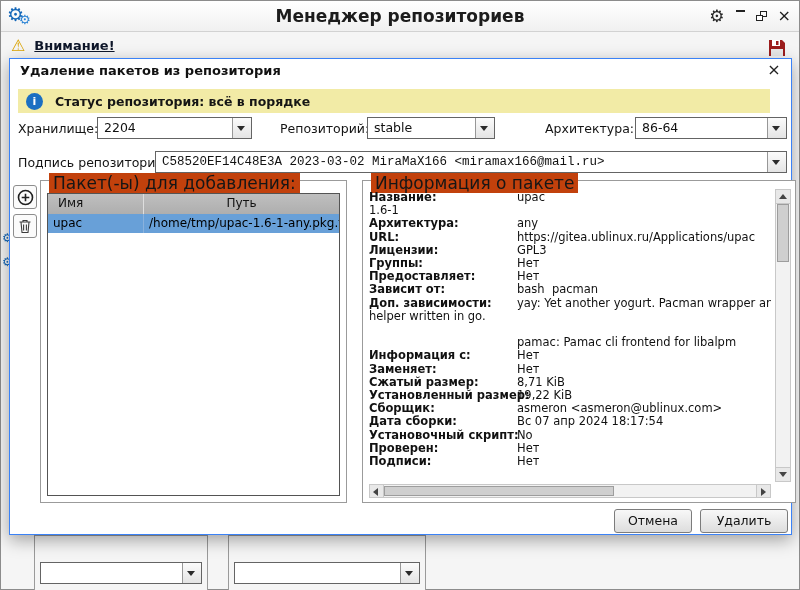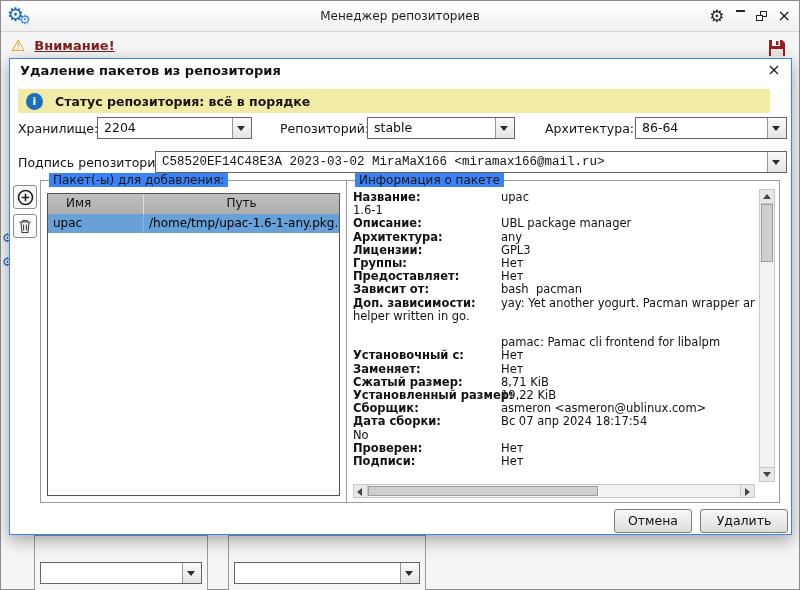--- a/index.html
+++ b/index.html
@@ -10,33 +10,33 @@
   }
   .screen { position:absolute; inset:0; background:#f5f5f5; border:1px solid #8c8c8c; box-sizing:border-box; }
 
   
   .titlebar { position:absolute; top:0; left:0; right:0; height:30px;
     background:linear-gradient(#ffffff,#f0f0f0); border-bottom:1px solid #d2d2d2; }
   .app-icon { position:absolute; left:6px; top:1px; width:32px; height:28px; }
   .app-gear-big { position:absolute; left:0; top:1px; font-size:19px; color:#1467b8; }
   .app-gear-small { position:absolute; left:12px; top:10px; font-size:13px; color:#2d84d4; }
   .win-title { position:absolute; left:0; right:0; top:0; height:30px; line-height:30px;
-    text-align:center; font-weight:normal; font-size:12px; color:#1c1c1c; }
+    text-align:center; font-weight:bold; font-size:17px; color:#1c1c1c; }
   .win-controls { position:absolute; right:8px; top:0; height:30px; display:flex; align-items:center; gap:11px; }
   .settings-gear { font-size:17px; color:#262626; cursor:default; }
   .minimize-glyph { display:inline-block; width:9px; height:2px; background:#222; position:relative; top:-5px; }
   .maxbox { position:relative; display:inline-block; width:11px; height:10px; }
   .maxbox-back { position:absolute; right:0; top:0; width:7px; height:6px; border:1px solid #222; box-sizing:border-box; }
   .maxbox-front { position:absolute; left:0; bottom:0; width:7px; height:6px; border:1px solid #222; background:#fff; box-sizing:border-box; }
   .close-glyph { font-size:16px; color:#1d1d1d; line-height:16px; }
 
   
   .warnbar { position:absolute; top:31px; left:0; right:0; height:27px; display:flex; align-items:center; background:#f5f5f5; }
   .warn-icon { margin-left:10px; color:#dba300; font-size:16px; line-height:16px; }
-  .warn-text { margin-left:9px; font-weight:bold; font-size:13px; color:#7f1d1d; text-decoration:underline; }
+  .warn-text { margin-left:9px; font-weight:bold; font-size:13px; color:#0f172a; text-decoration:underline; }
   .save-icon { position:absolute; right:12px; top:37px; }
   .left-sliver { position:absolute; left:1px; top:228px; width:9px; height:60px; overflow:hidden; }
   .sliver-gear { position:absolute; left:0; font-size:12px; color:#1467b8; }
   .sliver-gear.g1 { top:2px; } .sliver-gear.g2 { top:26px; }
 
   .bg-group { position:absolute; border:1px solid #9a9a9a; background:#f5f5f5; box-sizing:border-box; }
   .bg-group1 { left:33px; top:534px; width:174px; height:70px; }
   .bg-group2 { left:227px; top:534px; width:198px; height:70px; }
   .bg-combo { position:absolute; left:5px; right:5px; top:26px; height:22px; background:#fff;
     border:1px solid #6e6e6e; box-sizing:border-box; }
@@ -55,46 +55,46 @@
   .status-text { margin-left:12px; font-weight:bold; font-size:12.5px; color:#151515; }
 
   .fld-label { position:absolute; font-size:12.5px; color:#141414; }
   .lbl-storage { left:8px; top:62px; }
   .lbl-repo { left:270px; top:62px; }
   .lbl-arch { left:535px; top:62px; }
   .lbl-sign { left:8px; top:96px; }
 
   .combo { position:absolute; height:22px; background:#fff; border:1px solid #646464; box-sizing:border-box; }
   .combo-storage { left:87px; top:58px; width:155px; }
-  .combo-repo { left:357px; top:58px; width:148px; }
+  .combo-repo { left:357px; top:58px; width:128px; }
   .combo-arch { left:625px; top:58px; width:152px; }
   .combo-sign { left:145px; top:92px; width:632px;font-family:Liberation Mono, monospace; }
   .combo .val { position:absolute; left:6px; right:20px; top:0; height:20px; line-height:20px;
     font-size:12.5px; white-space:nowrap; overflow:hidden; color:#111; }
   .combo .drop { position:absolute; right:0; top:0; bottom:0; width:18px;
     background:linear-gradient(#fbfbfb,#e4e4e4); border-left:1px solid #979797; }
   .combo .drop::after { content:""; position:absolute; left:4px; top:8px;
     border-left:4px solid transparent; border-right:4px solid transparent; border-top:5px solid #2b2b2b; }
 
   
   .tool-btn { position:absolute; left:3px; width:24px; height:24px; border:1px solid #8d8d8d;
     border-radius:3px; background:#fbfbfb; box-sizing:border-box; display:flex; align-items:center; justify-content:center; }
   .tool-add { top:126px; } .tool-trash { top:155px; }
 
   
   .groupbox { position:absolute; border:1px solid #9b9b9b; box-sizing:border-box; background:#fff; }
   .group-pkgs { left:30px; top:121px; width:307px; height:323px; }
-  .group-info { left:336px; top:121px; width:434px; height:323px; }
-  .legend { position:absolute; top:-8px; left:8px; background:#3b82f6; padding:0 4px; font-size:12px; color:#161616; white-space:nowrap; }
+  .group-info { left:352px; top:121px; width:434px; height:323px; }
+  .legend { position:absolute; top:-8px; left:8px; background:#c2410c; padding:0 4px; font-size:17px; color:#161616; white-space:nowrap; }
 
   
   .pkg-table { position:absolute; left:6px; right:6px; top:12px; bottom:6px; border:1px solid #545454;
     background:#fff; overflow:hidden; }
   .pkg-header { display:flex; height:20px; background:linear-gradient(#bfbfbf,#aeaeae); font-size:12px; color:#111; }
-  .pkg-header .col-name { width:96px; padding:2px 18px; box-sizing:border-box; border-right:1px solid #dedede; }
+  .pkg-header .col-name { width:96px; padding:2px 10px; box-sizing:border-box; border-right:1px solid #dedede; }
   .pkg-header .col-path { flex:1; padding:2px 5px;text-align:center; }
   .pkg-row { display:flex; height:19px; font-size:12px; color:#000; }
   .pkg-row.selected { background:#68a0d8; }
   .pkg-row .cell { padding:2px 5px; box-sizing:border-box; white-space:nowrap; overflow:hidden; }
   .pkg-row .cell.name { width:96px; border-right:1px solid #8ab2dd; }
   .pkg-row .cell.path { flex:1; }
 
   
   .info-view { position:absolute; left:6px; top:10px; right:24px; bottom:20px; overflow:hidden;
     font-size:11.5px; color:#111; }
@@ -243,28 +243,28 @@
       <span class="legend">Информация о пакете</span>
       <div class="info-view">
           <div class="info-row">
             <div class="info-label">Название:</div>
             <div class="info-value">upac</div>
           </div>
           <div class="info-row">
             <div class="info-value">1.6-1</div>
           </div>
           <div class="info-row">
-            <div class="info-label">Описание:</div>
-            <div class="info-value">UBL package manager</div>
-          </div>
-          <div class="info-row">
             <div class="info-label">Архитектура:</div>
             <div class="info-value">any</div>
           </div>
           <div class="info-row">
+            <div class="info-label">URL:</div>
+            <div class="info-value">https://gitea.ublinux.ru/Applications/upac</div>
+          </div>
+          <div class="info-row">
             <div class="info-label">Лицензии:</div>
             <div class="info-value">GPL3</div>
           </div>
           <div class="info-row">
             <div class="info-label">Группы:</div>
             <div class="info-value">Нет</div>
           </div>
           <div class="info-row">
             <div class="info-label">Предоставляет:</div>
             <div class="info-value">Нет</div>
@@ -277,21 +277,21 @@
             <div class="info-label">Доп. зависимости:</div>
             <div class="info-value">yay: Yet another yogurt. Pacman wrapper and AUR</div>
           </div>
           <div class="info-cont">helper written in go.</div>
           <div class="info-spacer"></div>
           <div class="info-row">
             <div class="info-label"></div>
             <div class="info-value">pamac: Pamac cli frontend for libalpm</div>
           </div>
           <div class="info-row">
-            <div class="info-label">Установочный с:</div>
+            <div class="info-label">Информация с:</div>
             <div class="info-value">Нет</div>
           </div>
           <div class="info-row">
             <div class="info-label">Заменяет:</div>
             <div class="info-value">Нет</div>
           </div>
           <div class="info-row">
             <div class="info-label">Сжатый размер:</div>
             <div class="info-value">8,71 KiB</div>
           </div>
@@ -301,20 +301,21 @@
           </div>
           <div class="info-row">
             <div class="info-label">Сборщик:</div>
             <div class="info-value">asmeron &lt;asmeron@ublinux.com&gt;</div>
           </div>
           <div class="info-row">
             <div class="info-label">Дата сборки:</div>
             <div class="info-value">Вс 07 апр 2024 18:17:54</div>
           </div>
           <div class="info-row">
+            <div class="info-label">Установочный скрипт:</div>
             <div class="info-value">No</div>
           </div>
           <div class="info-row">
             <div class="info-label">Проверен:</div>
             <div class="info-value">Нет</div>
           </div>
           <div class="info-row">
             <div class="info-label">Подписи:</div>
             <div class="info-value">Нет</div>
           </div>

